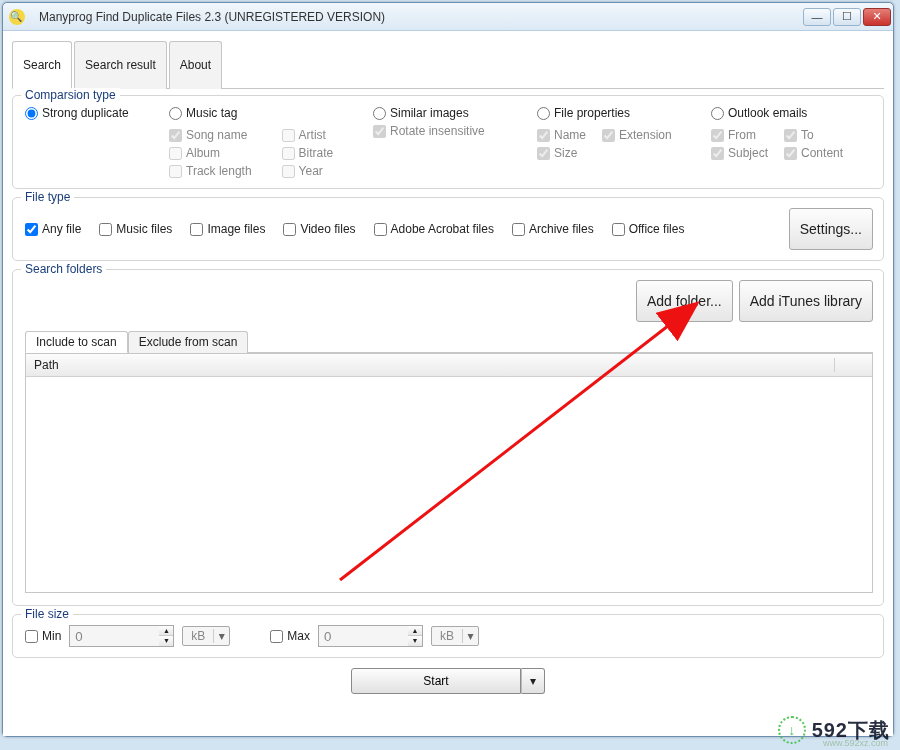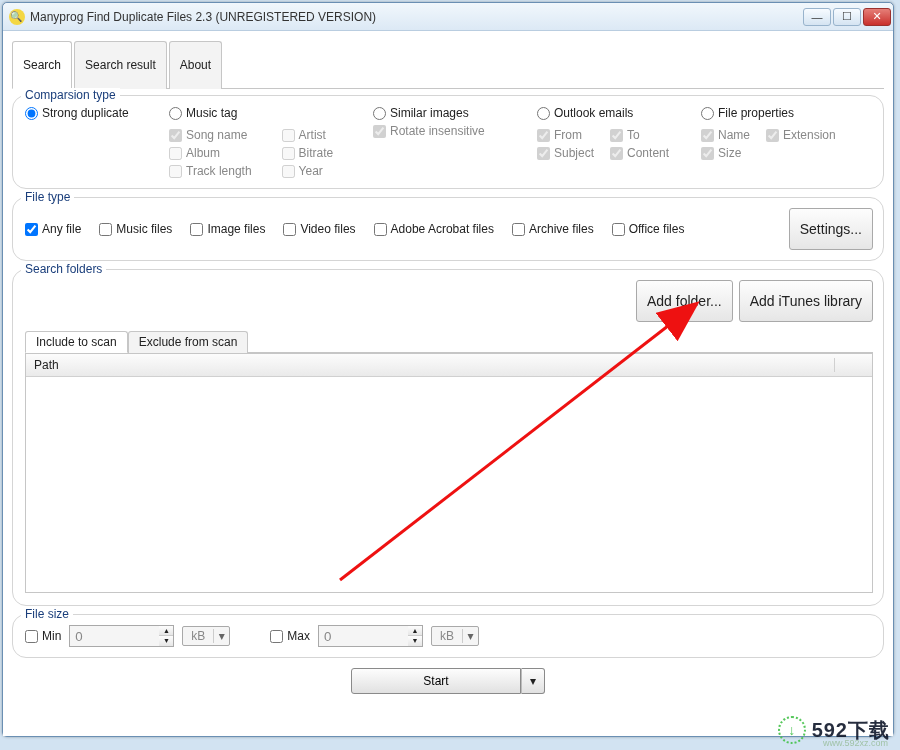--- a/index.html
+++ b/index.html
@@ -26,21 +26,21 @@
   .titlebar {
     height: 28px;
     background: linear-gradient(#f1f7fc,#dce9f5);
     border-bottom: 1px solid #b9cde0;
     display: flex;
     align-items: center;
     padding: 0 2px 0 6px;
     border-radius: 5px 5px 0 0;
   }
   .titlebar .icon { width:16px; height:16px; background:#f4d742; border-radius:50%; margin-right:5px; display:flex; align-items:center; justify-content:center; font-size:10px; }
-  .titlebar .title { flex:1; font-size:12px; color:#333; }
+  .titlebar .title { flex:1; font-size:12px; color:#333;margin-left:9px; }
   .win-controls { display:flex; gap:2px; }
   .win-btn {
     width: 28px; height: 18px;
     background: linear-gradient(#f7fbff,#d5e4f2);
     border: 1px solid #98b3cc;
     border-radius: 3px;
     display:flex; align-items:center; justify-content:center;
     font-size:11px; color:#333;
   }
   .win-btn.close { background: linear-gradient(#e57f78,#c9302c); color:#fff; border-color:#9b312d; }
@@ -61,21 +61,21 @@
     border-bottom:none;
     background:#f3f3f3;
     margin-right:2px;
     border-radius:3px 3px 0 0;
     position:relative;
     top:1px;
   }
   .tab.active { background:#fff; border-bottom:1px solid #fff; }
   .fieldset {
     border:1px solid #d5d5d5;
-    border-radius:14px;
+    border-radius:5px;
     padding:10px 10px 10px 12px;
     margin-bottom:8px;
     position:relative;
   }
   .fieldset > .legend {
     position:absolute; top:-8px; left:8px;
     background:#fff; padding:0 4px;
     color:#1a3e7b;
     font-size:12px;
   }
@@ -259,20 +259,44 @@
         <div class="comp-col" style="min-width:140px">
           <label>
               <input type="radio" name="ct" style="">
               <span>Similar images</span>
             </label>
           <label class="disabled">
               <input type="checkbox" checked="" disabled="" style="">
               <span>Rotate insensitive</span>
             </label>
         </div>
+        <div class="comp-col" style="min-width:150px">
+          <label>
+              <input type="radio" name="ct" style="">
+              <span>File properties</span>
+            </label>
+          <div class="comp-sub" style="gap:16px">
+            <div class="comp-subcol">
+              <label class="disabled">
+                  <input type="checkbox" checked="" disabled="" style="">
+                  <span>Name</span>
+                </label>
+              <label class="disabled">
+                  <input type="checkbox" checked="" disabled="" style="">
+                  <span>Size</span>
+                </label>
+            </div>
+            <div class="comp-subcol">
+              <label class="disabled">
+                  <input type="checkbox" checked="" disabled="" style="">
+                  <span>Extension</span>
+                </label>
+            </div>
+          </div>
+        </div>
         <div class="comp-col" style="min-width:140px">
           <label>
               <input type="radio" name="ct" style="">
               <span>Outlook emails</span>
             </label>
           <div class="comp-sub" style="gap:16px">
             <div class="comp-subcol">
               <label class="disabled">
                   <input type="checkbox" checked="" disabled="" style="">
                   <span>From</span>
@@ -283,44 +307,20 @@
                 </label>
             </div>
             <div class="comp-subcol">
               <label class="disabled">
                   <input type="checkbox" checked="" disabled="" style="">
                   <span>To</span>
                 </label>
               <label class="disabled">
                   <input type="checkbox" checked="" disabled="" style="">
                   <span>Content</span>
-                </label>
-            </div>
-          </div>
-        </div>
-        <div class="comp-col" style="min-width:150px">
-          <label>
-              <input type="radio" name="ct" style="">
-              <span>File properties</span>
-            </label>
-          <div class="comp-sub" style="gap:16px">
-            <div class="comp-subcol">
-              <label class="disabled">
-                  <input type="checkbox" checked="" disabled="" style="">
-                  <span>Name</span>
-                </label>
-              <label class="disabled">
-                  <input type="checkbox" checked="" disabled="" style="">
-                  <span>Size</span>
-                </label>
-            </div>
-            <div class="comp-subcol">
-              <label class="disabled">
-                  <input type="checkbox" checked="" disabled="" style="">
-                  <span>Extension</span>
                 </label>
             </div>
           </div>
         </div>
       </div>
     </div>
 
     <div class="fieldset">
       <span class="legend">File type</span>
       <div class="ft-row">

